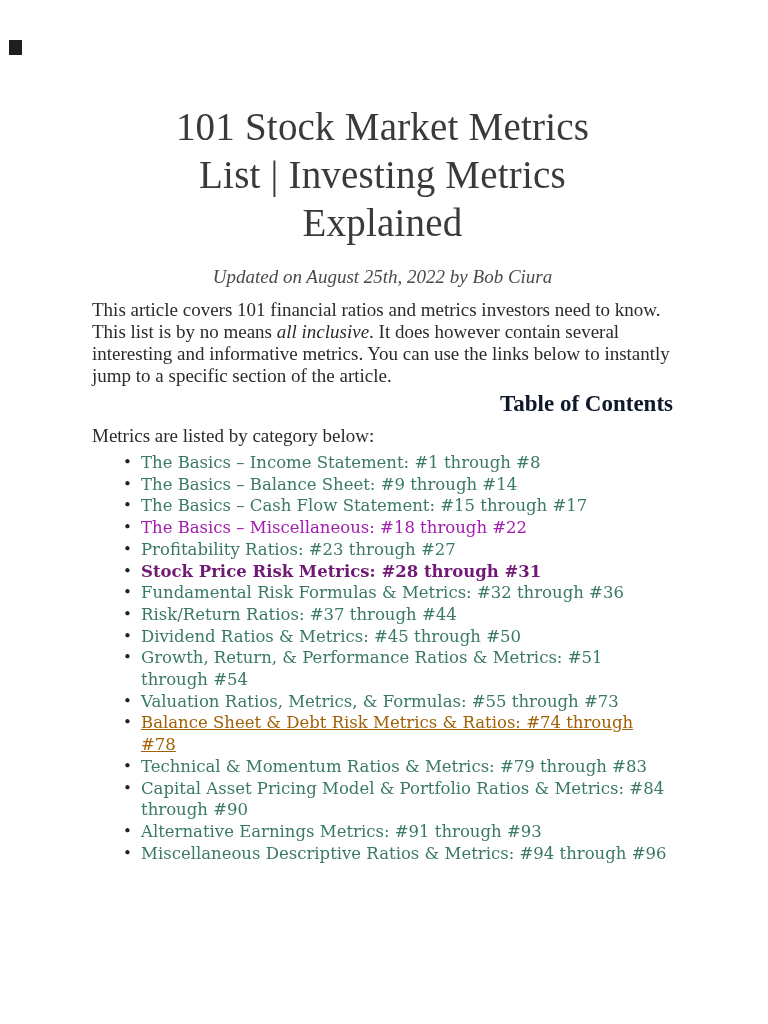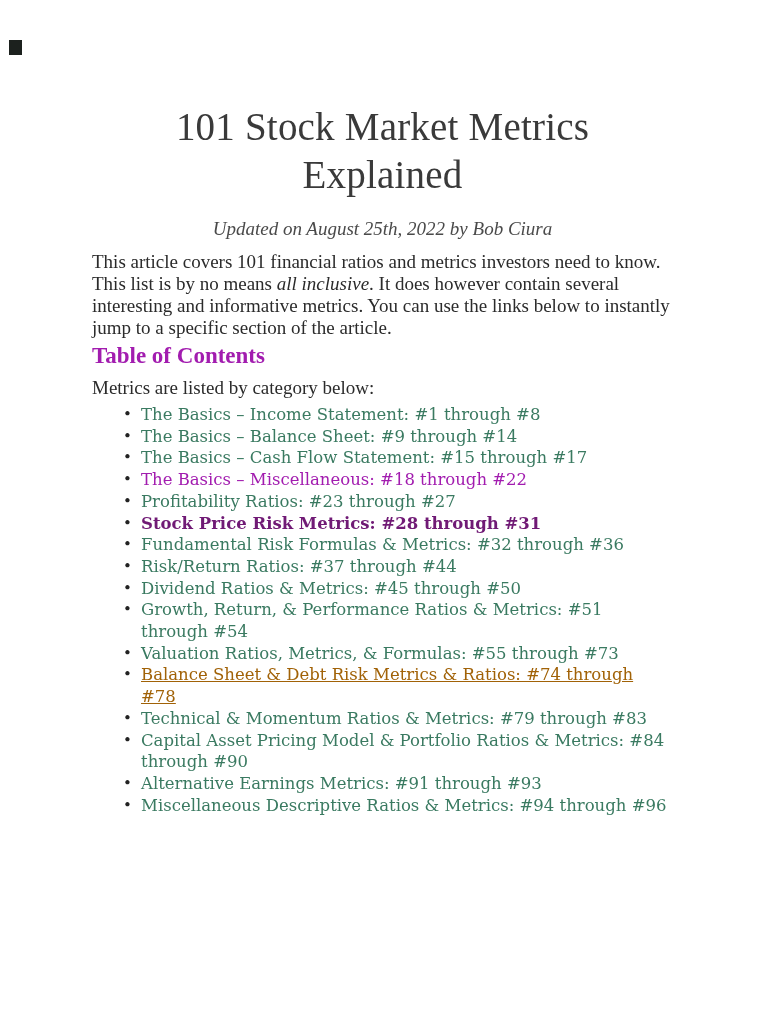--- a/index.html
+++ b/index.html
@@ -56,22 +56,22 @@
     line-height: 22px;
     color: #2b2b2b;
   }
   .intro p { margin: 0; }
   .italic { font-style: italic; }
   h2.toc-heading {
     margin: 3px 0 0 0;
     font-size: 23px;
     line-height: 28px;
     font-weight: 700;
-    text-align: left;
-    color: #a21caf;
+    text-align: right;
+    color: #0f172a;
   }
   .toc-lead {
     margin: 7px 0 0 0;
     font-size: 19px;
     line-height: 22px;
     color: #2b2b2b;
   }
   ul.toc-list {
     margin: 5px 0 0 0;
     padding: 0;
@@ -112,20 +112,21 @@
 </head>
 <body>
 
 <div class="corner-mark" style="background: rgb(28, 33, 30);"></div>
 
 <div class="article">
   <div class="content">
 
     <h1 class="title">
       <span>101 Stock Market Metrics</span>
+      <span>List | Investing Metrics</span>
       <span>Explained</span>
     </h1>
 
     <div class="byline">Updated on August 25th, 2022 by Bob Ciura</div>
 
     <div class="intro">
       <p>This article covers 101 financial ratios and metrics investors need to know.</p>
       <p><span>This list is by no means </span><span class="italic">all inclusive</span><span>. It does however contain several interesting and informative metrics. You can use the links below to instantly jump to a specific section of the article.</span></p>
     </div>
 

